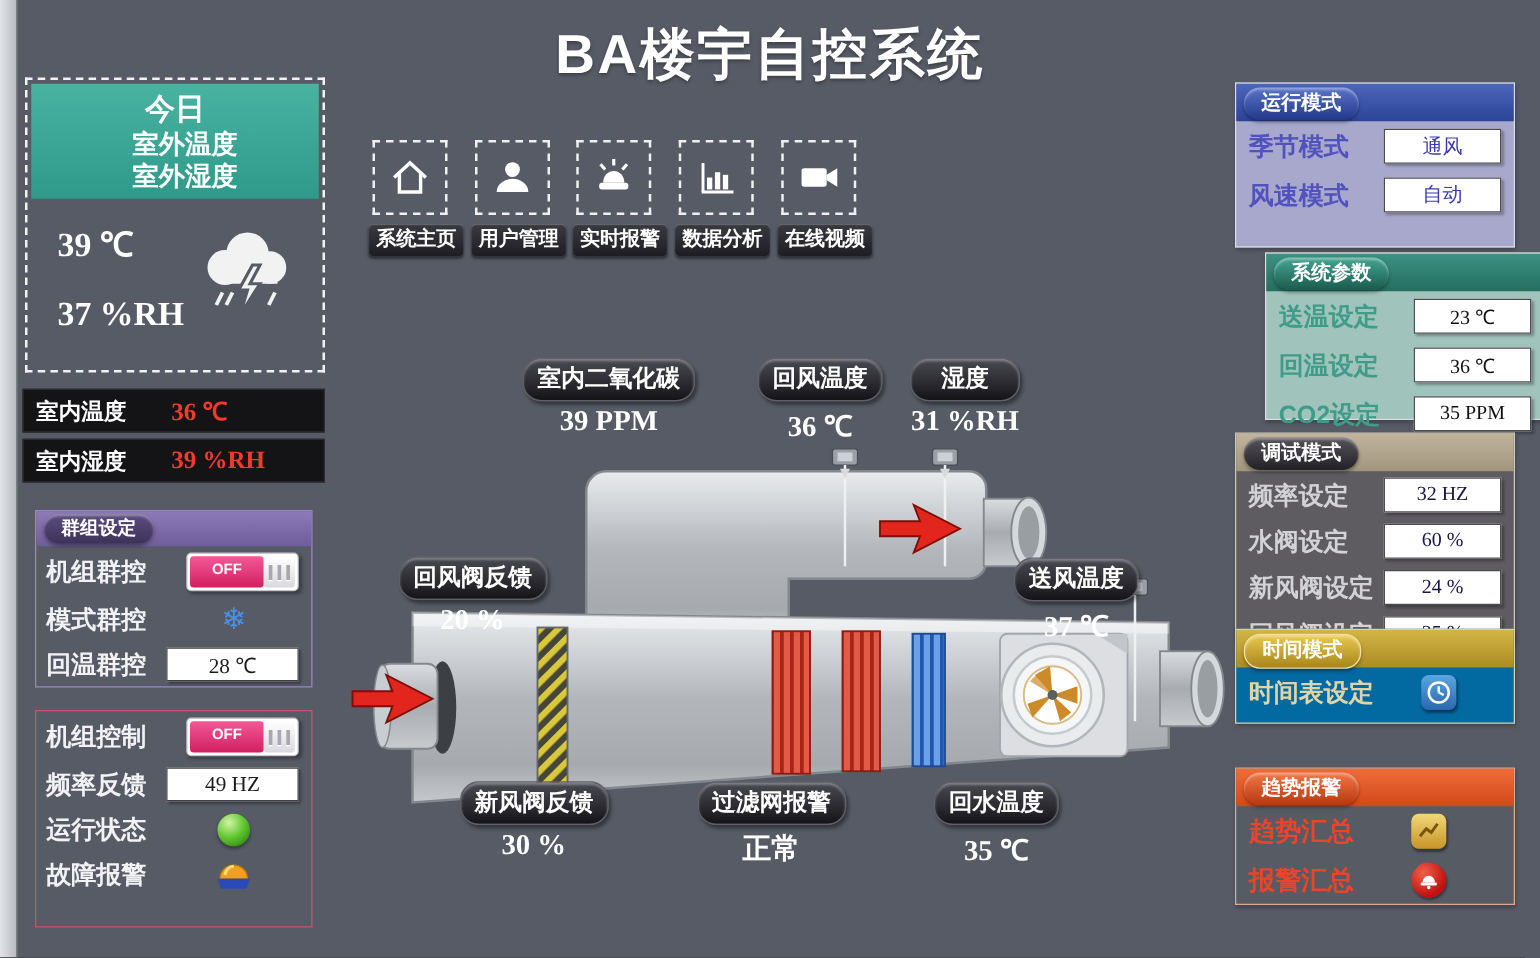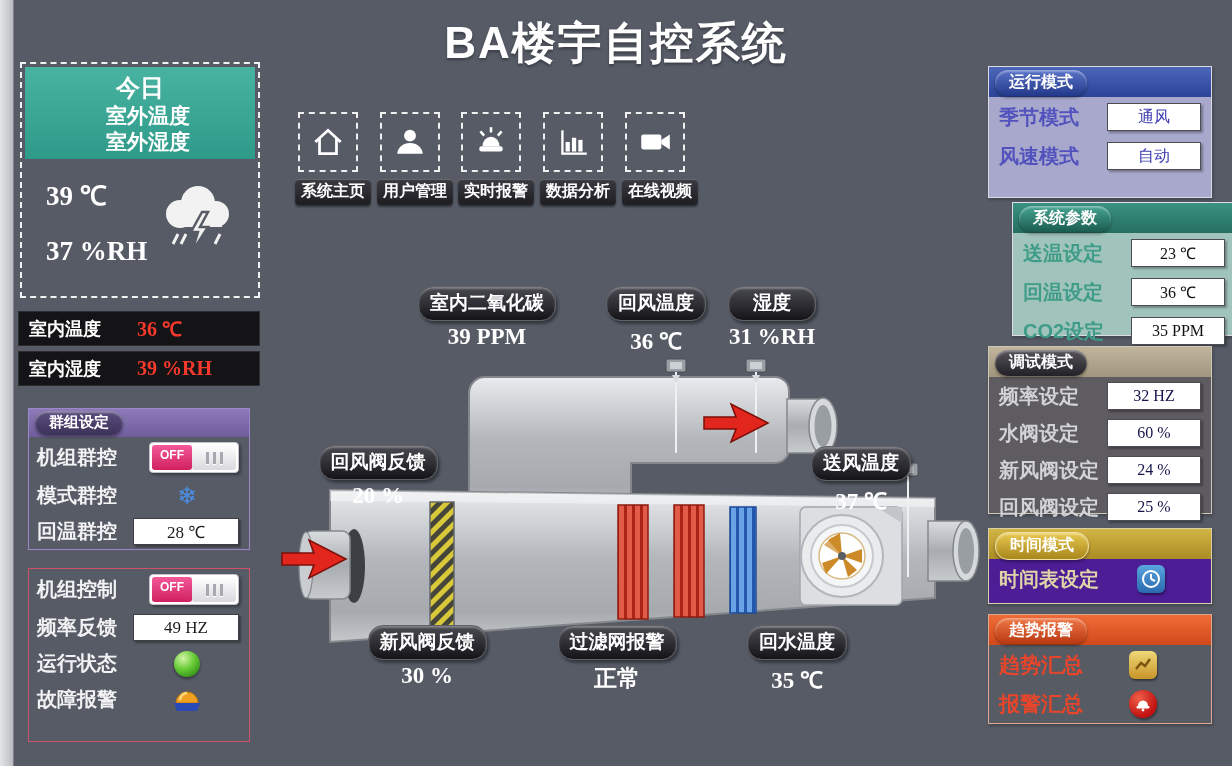--- a/index.html
+++ b/index.html
@@ -39,21 +39,21 @@
   .group-panel .hdr{background:linear-gradient(#8d7ab8,#6f5c9a);}
   .group-panel .badge{background:linear-gradient(#5c4e80,#3c3258);}
   .group-panel .rl{color:#f2f2f4;}
   .control-panel{top:568px;height:172px;border:1px solid #d05068;}
   .control-panel .hdr{background:linear-gradient(#e05a6e,#c83c52);}
   .control-panel .badge{background:linear-gradient(#c04052,#8e2436);}
   .control-panel .rl{color:#f2f2f4;}
   
   .toggle{width:84px;height:25px;background:#fff;border:1px solid #c4c4ca;border-radius:4px;
     display:flex;padding:2px;box-shadow:2px 2px 3px rgba(0,0,0,.35);}
-  .t-off{width:40px;background:linear-gradient(#f45898,#d02060);color:#fff;font-weight:bold;
+  .t-off{width:59px;background:linear-gradient(#f45898,#d02060);color:#fff;font-weight:bold;
     font-size:12px;line-height:21px;text-align:center;border-radius:3px;}
   .t-grip{flex:1;display:flex;align-items:center;justify-content:center;gap:4px;
     background:linear-gradient(#ffffff,#d9d9de);border-radius:3px;}
   .t-grip i{width:3px;height:12px;background:#a8a8b0;box-shadow:0 1px 0 #fff;}
   .inbox{width:104px;height:25px;background:#fff;border:1px solid #3e3e44;
     box-shadow:2px 2px 2px rgba(0,0,0,.35);display:flex;align-items:center;justify-content:center;
     font-family:"Liberation Serif",serif;font-size:17px;color:#1c1c1c;}
   .snow{color:#4a90e8;font-size:24px;line-height:24px;width:104px;text-align:center;}
   .lamp-green{width:26px;height:26px;border-radius:50%;
     background:radial-gradient(circle at 35% 28%,#d2f4a6,#66ca34 45%,#2f8d15 85%);
@@ -89,21 +89,21 @@
   .sys-params{top:202px;height:132px;background:#a0c3bb;margin-left:24px;}
   .sys-params .hdr{background:linear-gradient(#3b9283,#256e60);}
   .sys-params .badge{background:linear-gradient(#46a492,#1a5c4e);}
   .sys-params .rl{color:#3f9c88;}
   .sys-params .vbox{color:#111;}
   .debug-mode{top:346px;height:166px;background:#5e5b61;border-color:#cfc8b8;}
   .debug-mode .hdr{background:linear-gradient(#c0b59c,#a1967d);}
   .debug-mode .badge{background:linear-gradient(#56535b,#232128);}
   .debug-mode .rl{color:#d2d3d7;}
   .debug-mode .prow{padding:5px 10px 4px 10px;}
-  .time-mode{top:528px;height:74px;background:#4c1d95;border-color:#d8d0a8;}
+  .time-mode{top:503px;height:74px;background:#0369a1;border-color:#d8d0a8;}
   .time-mode .hdr{background:linear-gradient(#d2b545,#ab8c25);}
   .time-mode .badge{background:linear-gradient(#e8c84e,#a8861c);border:1px solid #f0e0a0;}
   .time-mode .rl{color:#ded4a8;}
   .iconbtn{width:28px;height:28px;border-radius:6px;display:flex;align-items:center;
     justify-content:center;box-shadow:1px 2px 2px rgba(0,0,0,.4);cursor:pointer;}
   .btn-clock{background:linear-gradient(#5aa6e0,#2a68ae);margin-right:36px;}
   .trend-alarm{top:614px;height:108px;background:#575b64;border-color:#dca890;}
   .trend-alarm .hdr{background:linear-gradient(#ef6c38,#d2491a);}
   .trend-alarm .badge{background:linear-gradient(#f07848,#b83810);}
   .trend-alarm .rl{color:#e8452a;font-size:21px;}

